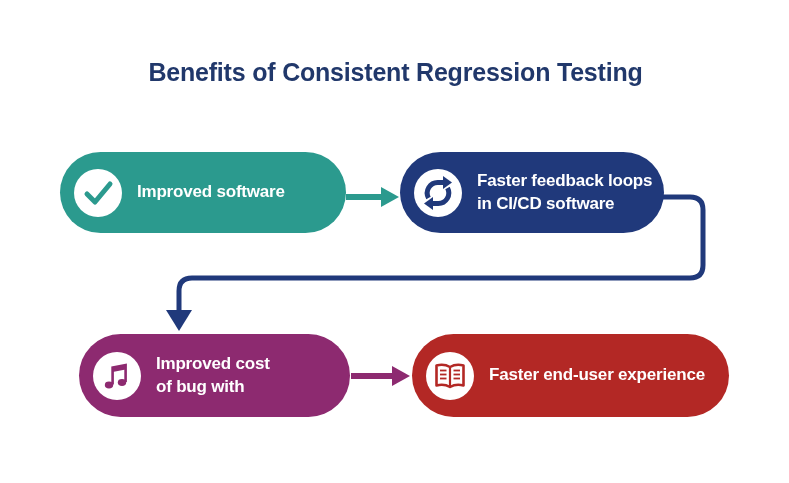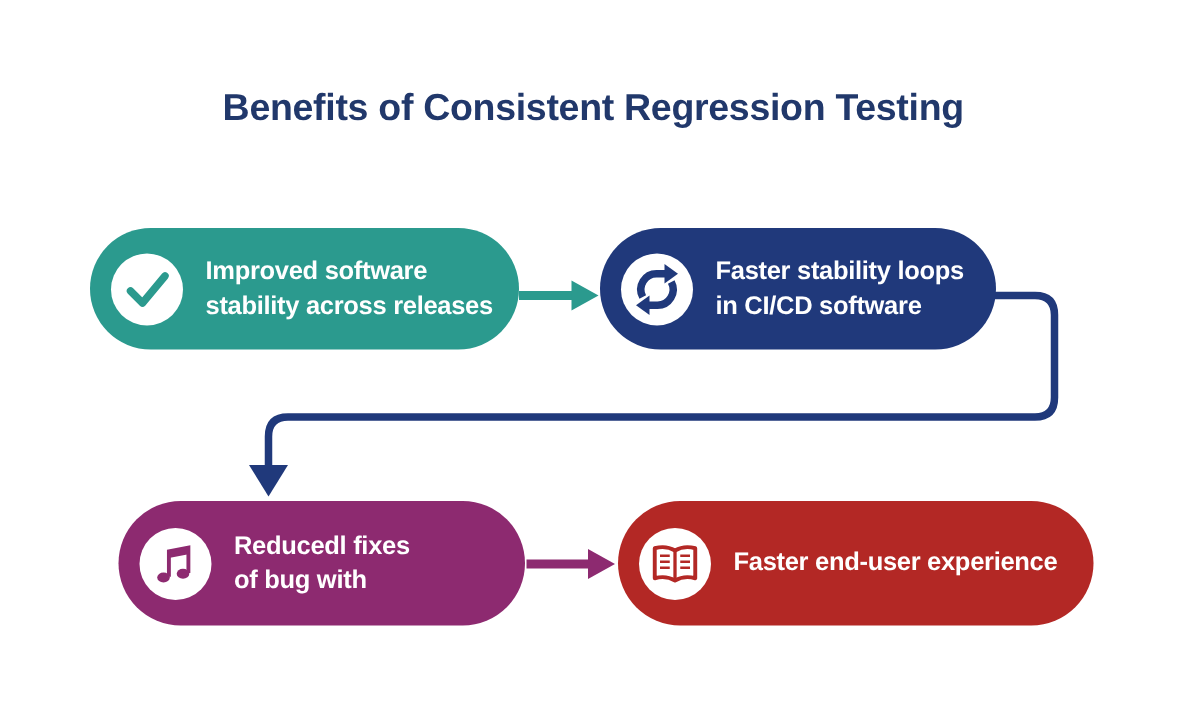--- a/index.html
+++ b/index.html
@@ -95,50 +95,49 @@
   </svg>
 
   <div class="node node-teal" id="node-0">
     <div class="icon-circle">
       <svg width="48" height="48" viewBox="0 0 48 48">
         <path d="M 13 25 L 21 33 L 36 15" fill="none" stroke="var(--teal)" stroke-width="5" stroke-linecap="round" stroke-linejoin="round"></path>
       </svg>
     </div>
     <div class="node-text">
       <span>Improved software</span>
-      <span>stability across releases</span>
     </div>
   </div>
 
   <div class="node node-navy" id="node-1">
     <div class="icon-circle">
       <svg width="48" height="48" viewBox="0 0 48 48">
         <path d="M 14.5 29 A 10.5 10.5 0 0 1 24 13.5 L 31 13.5" fill="none" stroke="var(--navy)" stroke-width="5"></path>
         <polygon points="29,7 29,20 38,13.5" fill="var(--navy)"></polygon>
         <path d="M 33.5 19 A 10.5 10.5 0 0 1 24 34.5 L 17 34.5" fill="none" stroke="var(--navy)" stroke-width="5"></path>
         <polygon points="19,28 19,41 10,34.5" fill="var(--navy)"></polygon>
       </svg>
     </div>
     <div class="node-text">
-      <span>Faster stability loops</span>
+      <span>Faster feedback loops</span>
       <span>in CI/CD software</span>
     </div>
   </div>
 
   <div class="node node-purple" id="node-2">
     <div class="icon-circle">
       <svg width="48" height="48" viewBox="0 0 48 48">
         <ellipse cx="16" cy="33" rx="4.2" ry="3.4" fill="var(--purple)"></ellipse>
         <ellipse cx="29" cy="30.5" rx="4.2" ry="3.4" fill="var(--purple)"></ellipse>
         <path d="M 19.6 32.5 V 15.5 L 32.6 13 V 30" fill="none" stroke="var(--purple)" stroke-width="2.6"></path>
         <path d="M 19.6 15.5 L 32.6 13 L 32.6 17.5 L 19.6 20 Z" fill="var(--purple)"></path>
       </svg>
     </div>
     <div class="node-text">
-      <span>Reducedl fixes</span>
+      <span>Improved cost</span>
       <span>of bug with</span>
     </div>
   </div>
 
   <div class="node node-red" id="node-3">
     <div class="icon-circle">
       <svg width="48" height="48" viewBox="0 0 48 48">
         <path d="M 24 15 Q 18 11.5 10.5 13.5 V 33.5 Q 18 31.5 24 35 Q 30 31.5 37.5 33.5 V 13.5 Q 30 11.5 24 15 Z" fill="none" stroke="var(--red)" stroke-width="2.6" stroke-linejoin="round"></path>
         <line x1="24" y1="15.5" x2="24" y2="34" stroke="var(--red)" stroke-width="2.2"></line>
         <g stroke="var(--red)" stroke-width="1.8">

